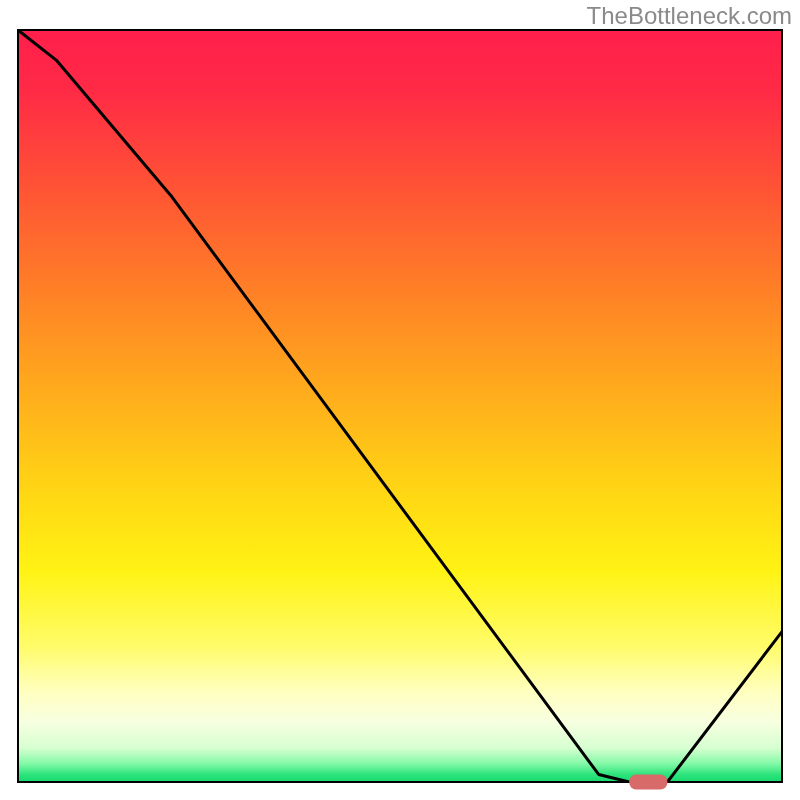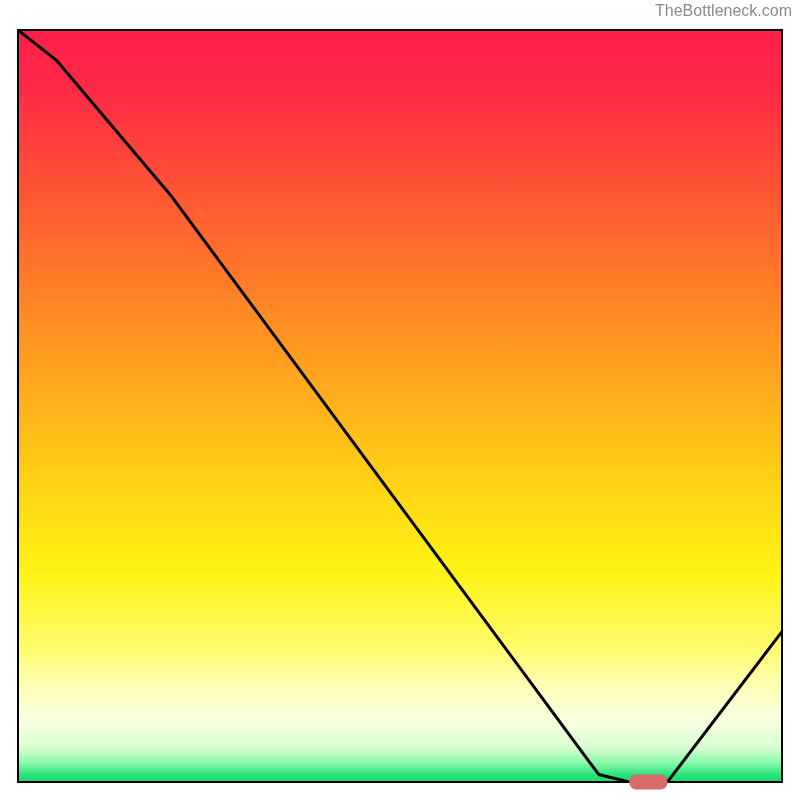--- a/index.html
+++ b/index.html
@@ -13,21 +13,21 @@
   .container {
     position: relative;
     width: 800px;
     height: 800px;
   }
   .attribution {
     position: absolute;
     top: 2px;
     right: 8px;
     font-family: Arial, Helvetica, sans-serif;
-    font-size: 16px;
+    font-size: 24px;
     color: #8a8a8a;
     font-weight: 500;
   }
   svg.chart {
     display: block;
     position: absolute;
     top: 0;
     left: 0;
   }
 </style>

